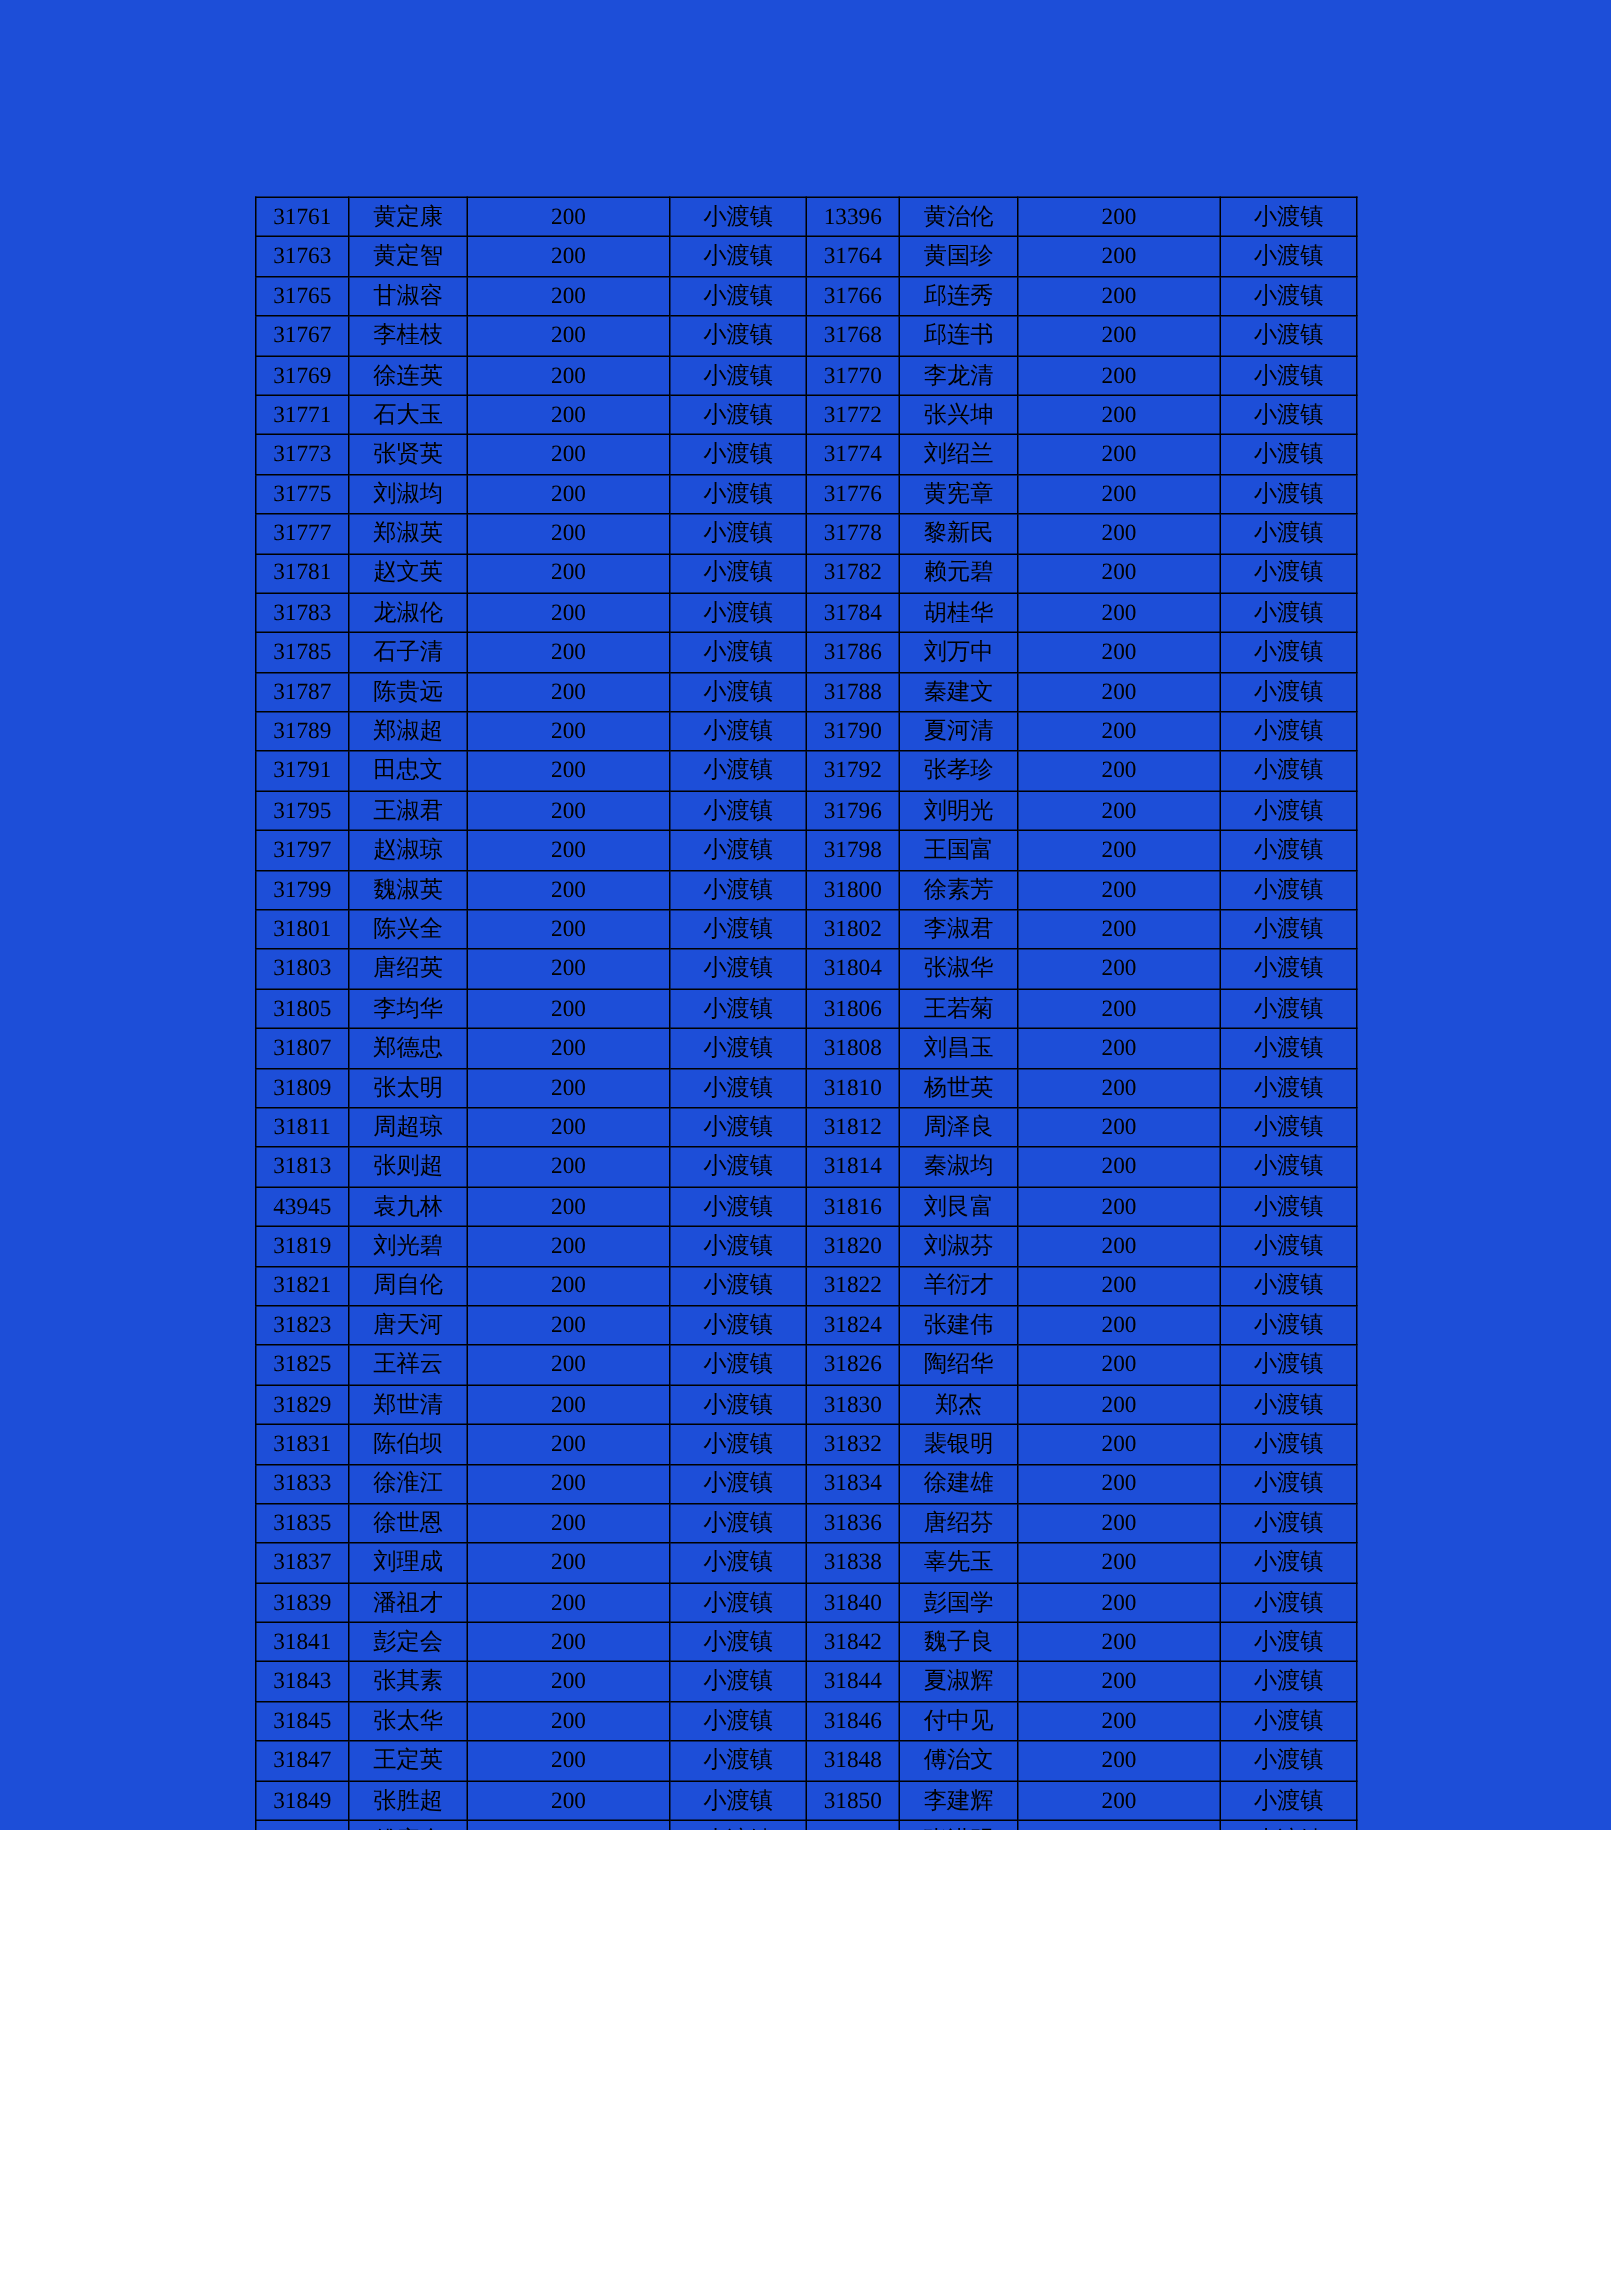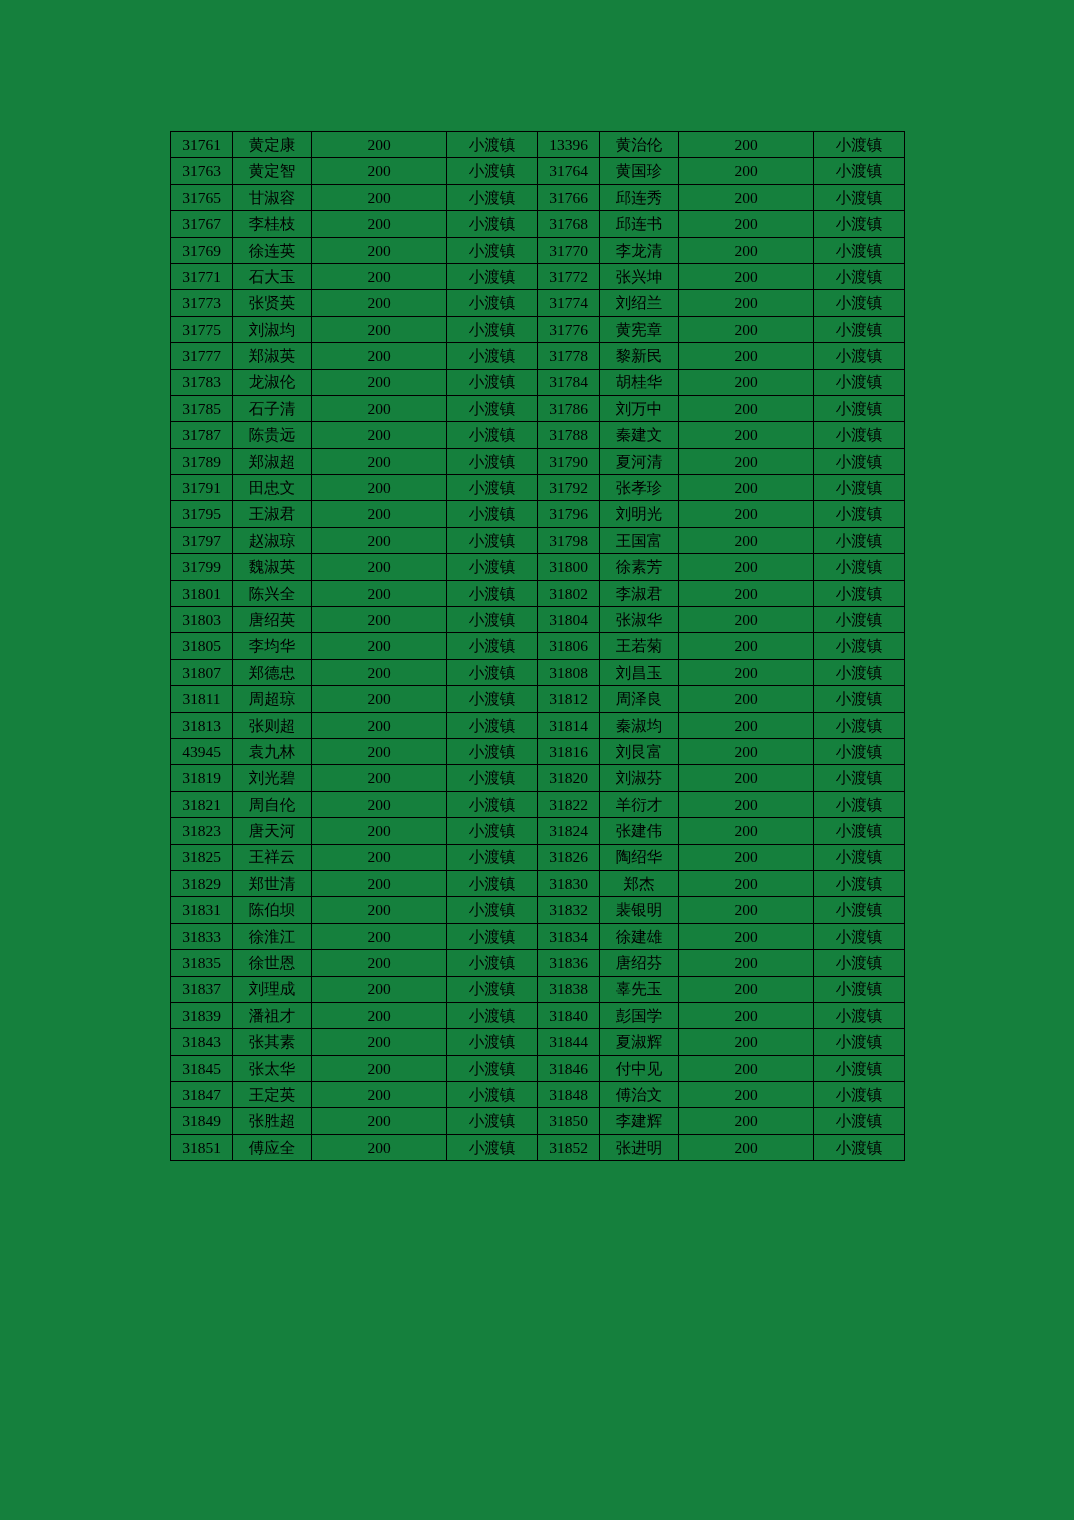--- a/index.html
+++ b/index.html
@@ -3,22 +3,22 @@
 <meta charset="utf-8">
 <style>
   html, body {
     margin: 0;
     padding: 0;
     background: #ffffff;
   }
   .page {
     position: relative;
     width: 1074px;
-    height: 1520px;
-    background: #15803d;
+    height: 1220px;
+    background: #1d4ed8;
     color: #000000;
     font-family: "Liberation Serif", "DejaVu Serif", serif;
     overflow: hidden;
   }
   table.roster {
     position: absolute;
     top: 131px;
     left: 170px;
     border-collapse: collapse;
     table-layout: fixed;
@@ -140,20 +140,30 @@
           <td>31777</td>
           <td>郑淑英</td>
           <td>200</td>
           <td>小渡镇</td>
           <td>31778</td>
           <td>黎新民</td>
           <td>200</td>
           <td>小渡镇</td>
         </tr>
         <tr>
+          <td>31781</td>
+          <td>赵文英</td>
+          <td>200</td>
+          <td>小渡镇</td>
+          <td>31782</td>
+          <td>赖元碧</td>
+          <td>200</td>
+          <td>小渡镇</td>
+        </tr>
+        <tr>
           <td>31783</td>
           <td>龙淑伦</td>
           <td>200</td>
           <td>小渡镇</td>
           <td>31784</td>
           <td>胡桂华</td>
           <td>200</td>
           <td>小渡镇</td>
         </tr>
         <tr>
@@ -260,20 +270,30 @@
           <td>31807</td>
           <td>郑德忠</td>
           <td>200</td>
           <td>小渡镇</td>
           <td>31808</td>
           <td>刘昌玉</td>
           <td>200</td>
           <td>小渡镇</td>
         </tr>
         <tr>
+          <td>31809</td>
+          <td>张太明</td>
+          <td>200</td>
+          <td>小渡镇</td>
+          <td>31810</td>
+          <td>杨世英</td>
+          <td>200</td>
+          <td>小渡镇</td>
+        </tr>
+        <tr>
           <td>31811</td>
           <td>周超琼</td>
           <td>200</td>
           <td>小渡镇</td>
           <td>31812</td>
           <td>周泽良</td>
           <td>200</td>
           <td>小渡镇</td>
         </tr>
         <tr>
@@ -386,20 +406,30 @@
           <td>200</td>
           <td>小渡镇</td>
         </tr>
         <tr>
           <td>31839</td>
           <td>潘祖才</td>
           <td>200</td>
           <td>小渡镇</td>
           <td>31840</td>
           <td>彭国学</td>
+          <td>200</td>
+          <td>小渡镇</td>
+        </tr>
+        <tr>
+          <td>31841</td>
+          <td>彭定会</td>
+          <td>200</td>
+          <td>小渡镇</td>
+          <td>31842</td>
+          <td>魏子良</td>
           <td>200</td>
           <td>小渡镇</td>
         </tr>
         <tr>
           <td>31843</td>
           <td>张其素</td>
           <td>200</td>
           <td>小渡镇</td>
           <td>31844</td>
           <td>夏淑辉</td>

